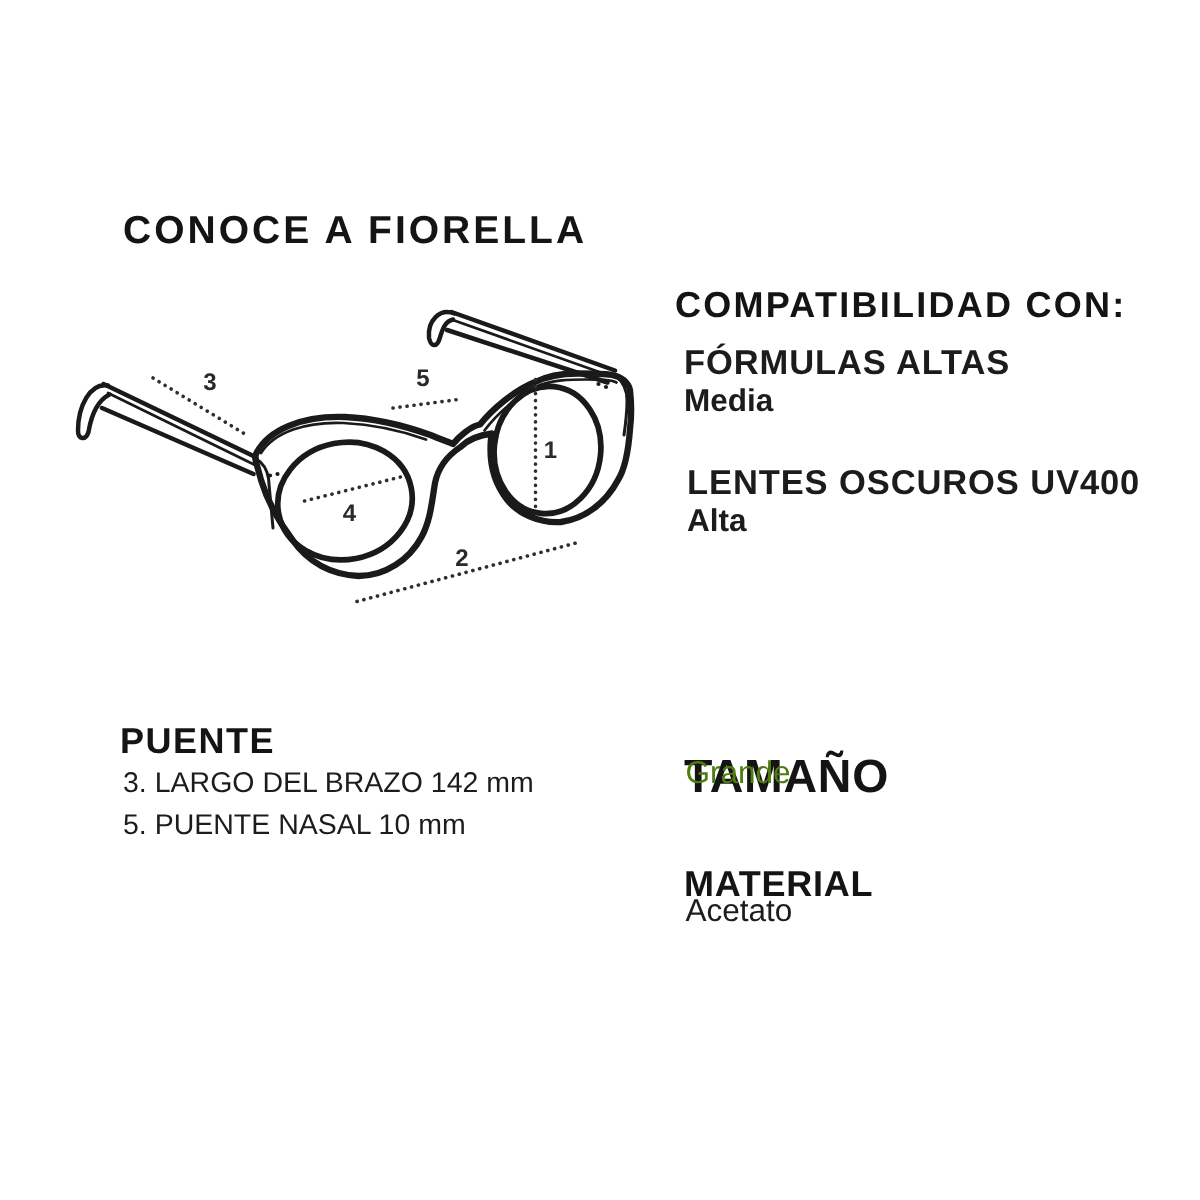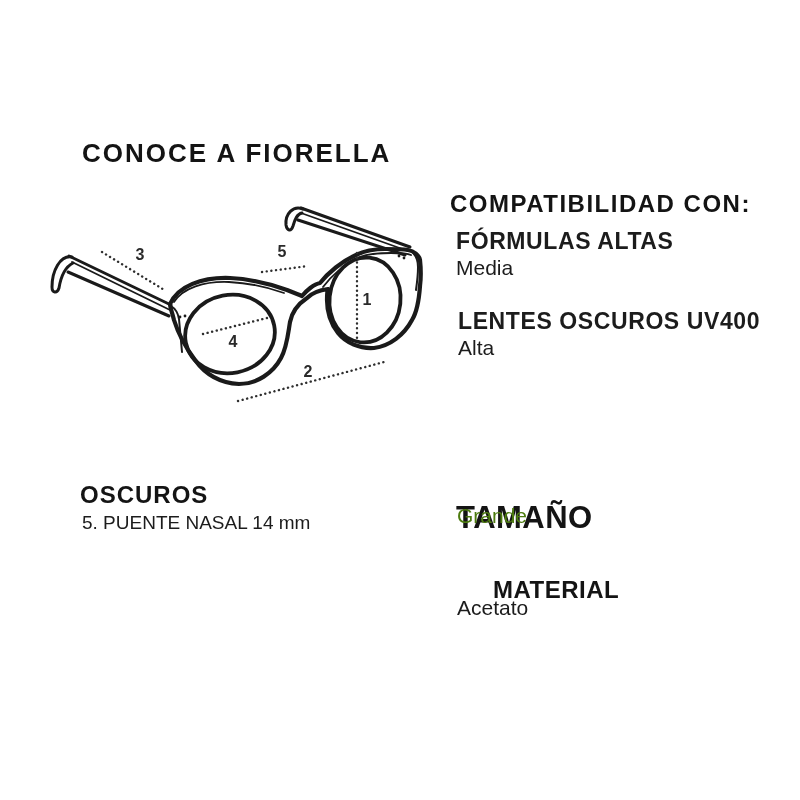--- a/index.html
+++ b/index.html
@@ -15,21 +15,21 @@
   .page-title{
     left:82px;top:123px;
     font-size:26px;font-weight:800;letter-spacing:2px;text-align:center;
   }
   .glasses-wrap{left:30px;top:192px;width:405px;height:220px;}
   .compat-heading{
     left:450px;top:172px;
     font-size:24px;font-weight:700;letter-spacing:1.5px;
   }
   .compat-item-name{font-size:23px;font-weight:400;letter-spacing:0.6px;color:#1c1c1c;}
-  .compat-item-level{font-size:21px;font-weight:400;color:#1c1c1c;}
+  .compat-item-level{font-size:21px;font-weight:700;color:#1c1c1c;}
   .ci-name-0{left:456px;top:230px;font-weight:bold;}
   .ci-level-0{left:456px;top:257px;}
   .ci-name-1{left:458px;top:310px;font-weight:bold;}
   .ci-level-1{left:458px;top:337px;}
   .medidas-heading{
     left:80px;top:463px;
     font-size:24px;font-weight:800;letter-spacing:1px;
   }
   .medidas-list{
     left:82px;top:509px;
@@ -37,21 +37,21 @@
     line-height:27.6px;
   }
   .m-item{white-space:pre-wrap;}
   .tamano-heading{
     left:456px;top:476px;
     font-size:31px;font-weight:800;letter-spacing:0.5px;
   }
   .tamano-value{left:457px;top:505px;font-size:21px;color:#4d7c0f;}
   .material-heading{
     left:456px;top:558px;
-    font-size:24px;font-weight:800;letter-spacing:0.5px;margin-left:37px;
+    font-size:24px;font-weight:800;letter-spacing:0.5px;
   }
   .material-value{left:457px;top:597px;font-size:21px;color:#1c1c1c;}
 
   .sketch-line{fill:none;stroke:#1a1a1a;stroke-linecap:round;stroke-linejoin:round;}
   .dotline{fill:none;stroke:#2e2e2e;stroke-width:2.4;stroke-dasharray:0.1 4.6;stroke-linecap:round;}
   .callout{
     font-family:"Liberation Sans", sans-serif;
     font-size:16px;font-weight:700;fill:#2a2a2a;
     text-anchor:middle;
   }
@@ -133,23 +133,24 @@
 
 <section>
   <h2 class="abs compat-heading">COMPATIBILIDAD CON:</h2>
   <div class="abs compat-item-name ci-name-0">FÓRMULAS ALTAS</div>
   <div class="abs compat-item-level ci-level-0">Media</div>
   <div class="abs compat-item-name ci-name-1">LENTES OSCUROS UV400</div>
   <div class="abs compat-item-level ci-level-1">Alta</div>
 </section>
 
 <section>
-  <h2 class="abs medidas-heading">OSCUROS</h2>
+  <h2 class="abs medidas-heading">PUENTE</h2>
   <div class="abs medidas-list">
-    <div class="m-item">5. PUENTE NASAL 14 mm</div>
+    <div class="m-item">3. LARGO DEL BRAZO 142 mm</div>
+    <div class="m-item">5. PUENTE NASAL 10 mm</div>
   </div>
 </section>
 
 <section>
   <h2 class="abs tamano-heading">TAMAÑO</h2>
   <div class="abs tamano-value">Grande</div>
 </section>
 
 <section>
   <h2 class="abs material-heading">MATERIAL</h2>

